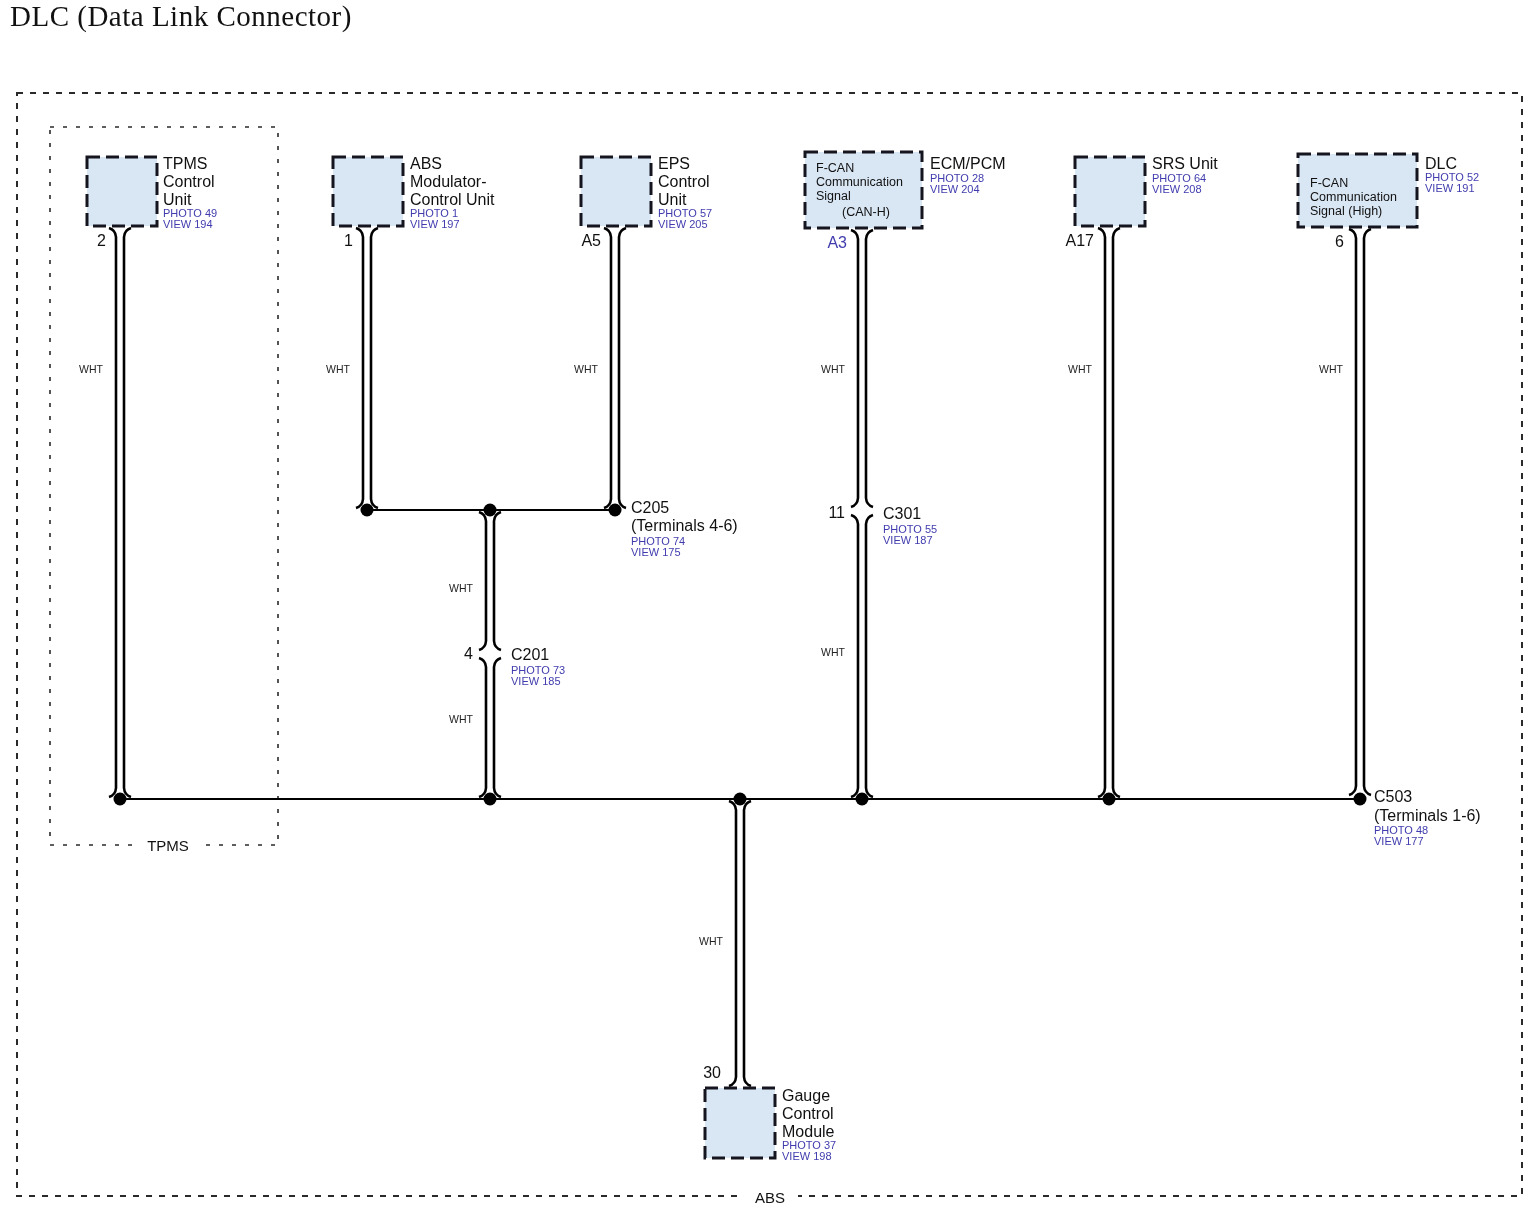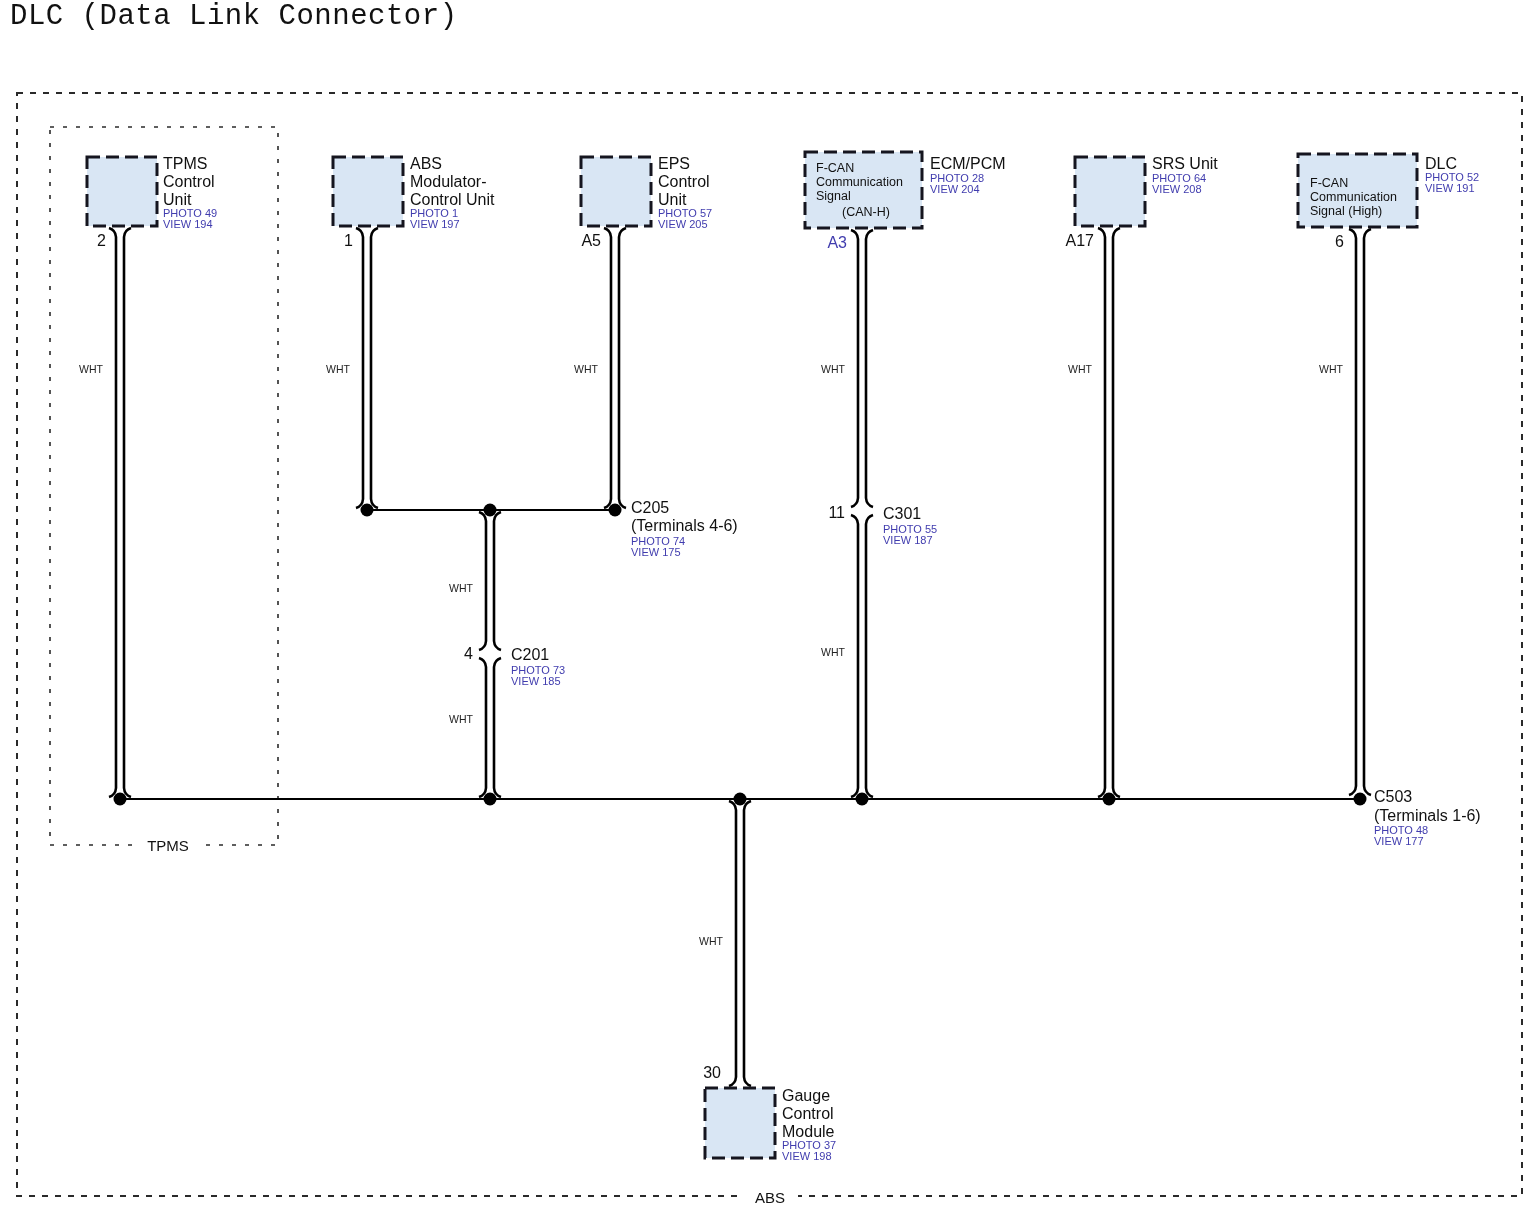--- a/index.html
+++ b/index.html
@@ -1,20 +1,20 @@
 <!DOCTYPE html>
 <html><head>
 <meta charset="utf-8">
 <style>
   html,body{margin:0;padding:0;background:#ffffff;}
   body{width:1534px;height:1214px;position:relative;font-family:"Liberation Sans",sans-serif;}
   .page-title{
     position:absolute;left:10px;top:0px;margin:0;
     font-size:29px;font-weight:400;color:#111;letter-spacing:0.5px;
-    font-family:Liberation Mono, monospace;
+    font-family:Liberation Serif, serif;
   }
   svg{position:absolute;left:0;top:0;}
   svg text{font-family:"Liberation Sans",sans-serif;}
   .comp-label{font-size:16px;fill:#111;}
   .inner-label{font-size:12.5px;fill:#111;}
   .ref-link{font-size:11px;fill:#403cae;}
   .pin-label{font-size:16px;fill:#111;}
   .pin-label.link{fill:#403cae;}
   .wht-label{font-size:10.5px;fill:#222;}
   .conn-title{font-size:16px;fill:#111;}

